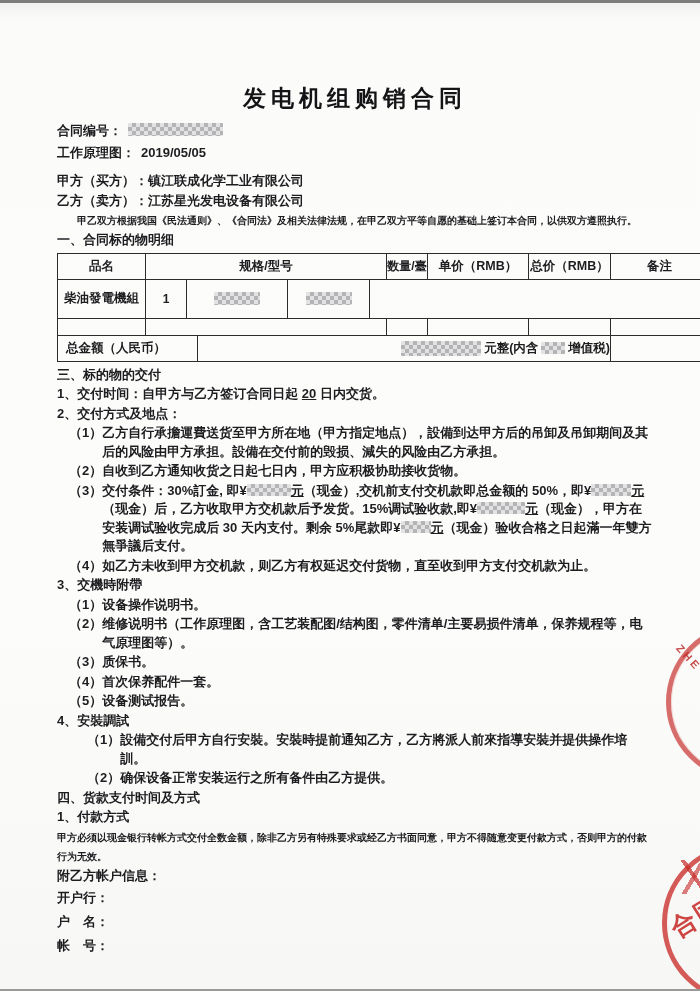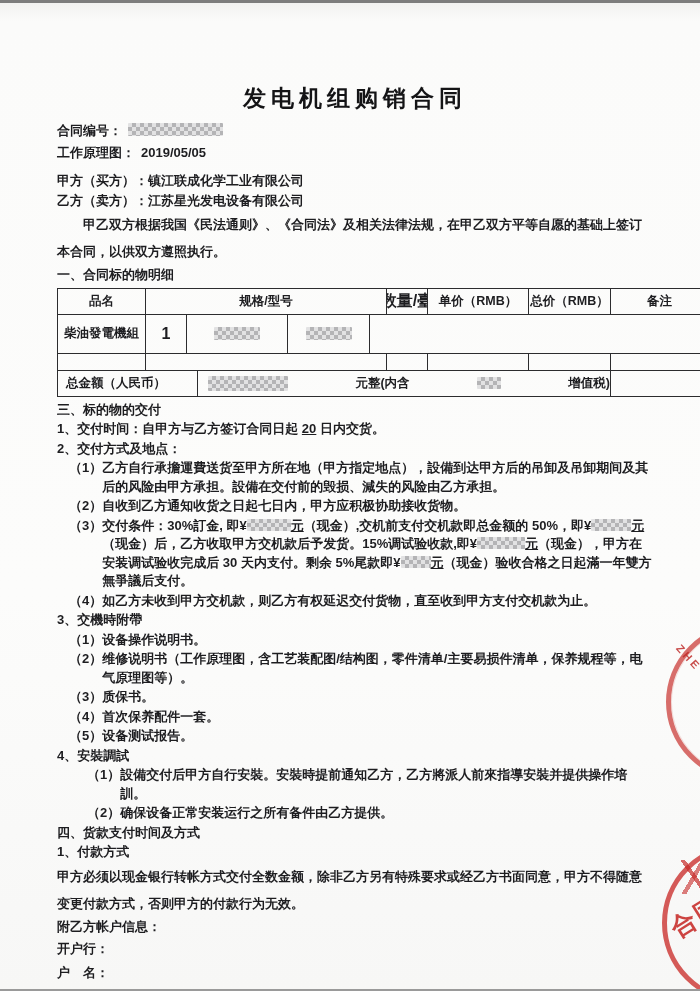--- a/index.html
+++ b/index.html
@@ -20,21 +20,21 @@
     position:absolute;left:57px;top:0;width:596px;
   }
   .doc-title{
     margin-top:80px;text-align:center;
     font-size:23px;font-weight:700;letter-spacing:5px;color:#141416;
   }
   .meta{margin:6px 4px 8px 0;}
   .meta-row{font-size:13px;font-weight:700;line-height:22px;white-space:nowrap;}
   .meta-row .lbl{margin-right:6px;}
   .line{font-size:13px;font-weight:700;line-height:18.5px;margin:0 0 1px 0;}
-  .para{font-size:13px;font-weight:700;line-height:27px;margin:0 0 1px 0;}
+  .para{font-size:10px;font-weight:700;line-height:19px;margin:0 0 1px 0;}
   .indent{text-indent:2em;}
   
   .sub{display:flex;font-size:13px;font-weight:700;line-height:18.5px;margin:0 0 1px 0;}
   .sub .num{flex:0 0 34px;padding-left:12px;box-sizing:border-box;}
   .sub .txt{flex:1;}
   .sub.deep .num{flex:0 0 52px;padding-left:30px;}
   .u{text-decoration:underline;}
   
   .censored{
     display:inline-block;height:12px;vertical-align:-1px;border-radius:1px;
@@ -54,26 +54,26 @@
     border:1.5px solid #2c2c2e;
   }
   .trow{display:flex;border-bottom:1px solid #2c2c2e;}
   .trow:last-child{border-bottom:none;}
   .tcell{
     box-sizing:border-box;border-right:1px solid #2c2c2e;
     display:flex;align-items:center;justify-content:center;
     font-size:12.5px;font-weight:700;overflow:hidden;white-space:nowrap;
   }
   .tcell:last-child{border-right:none;}
-  .c1{width:88px;} .c2{width:241px;} .c3{width:41px;font-size:16px;} .c4{width:101px;} .c5{width:82px;} .c6{flex:1;}
+  .c1{width:88px;} .c2{width:241px;} .c3{width:41px;font-size:12px;} .c4{width:101px;} .c5{width:82px;} .c6{flex:1;}
   .th{height:25px;}
   .td{height:38px;}
   .empty-row .tcell{height:16px;}
   .total-label{width:140px;justify-content:flex-start;padding-left:8px;}
-  .total-amount{width:413px;justify-content:space-between;padding-left:10px;gap:3px;}
+  .total-amount{width:413px;justify-content:flex-end;padding-left:10px;gap:3px;}
   .total-remark{flex:1;}
   .spec{font-size:15px;letter-spacing:.5px;}
   
   .acct{line-height:23px;}
   
   .seal{position:absolute;border-radius:50%;pointer-events:none;}
   .seal-top{
     left:666px;top:620px;width:148px;height:148px;
     border:5px solid rgba(201,54,50,.72);
     box-shadow:inset 0 0 0 1px rgba(201,54,50,.15);

